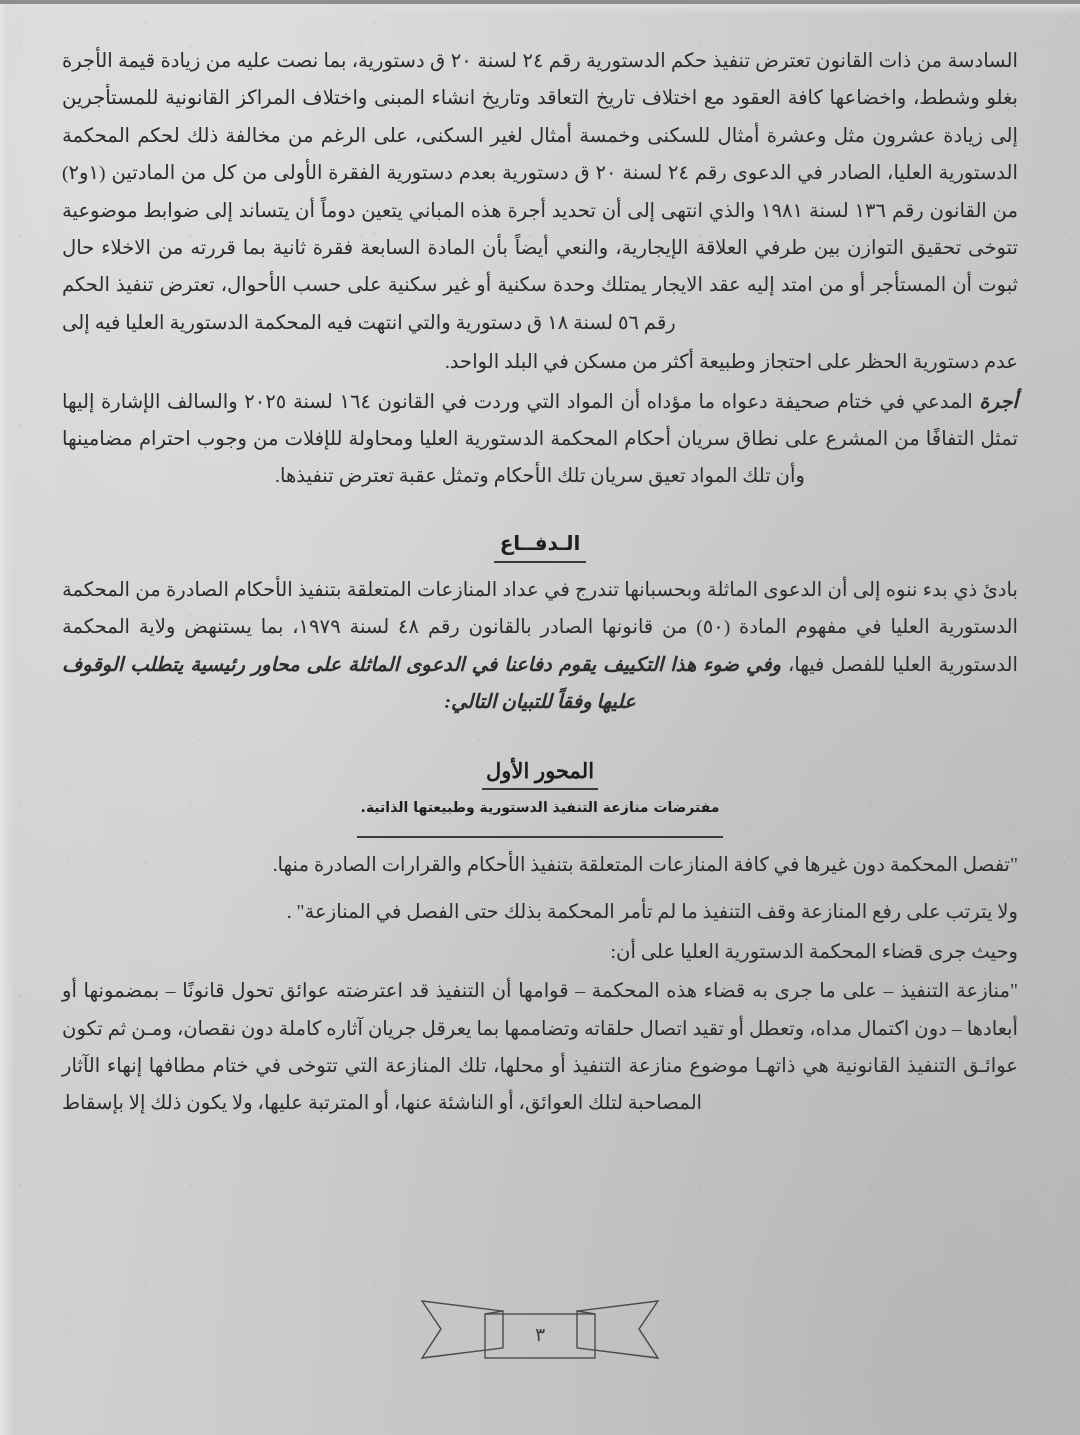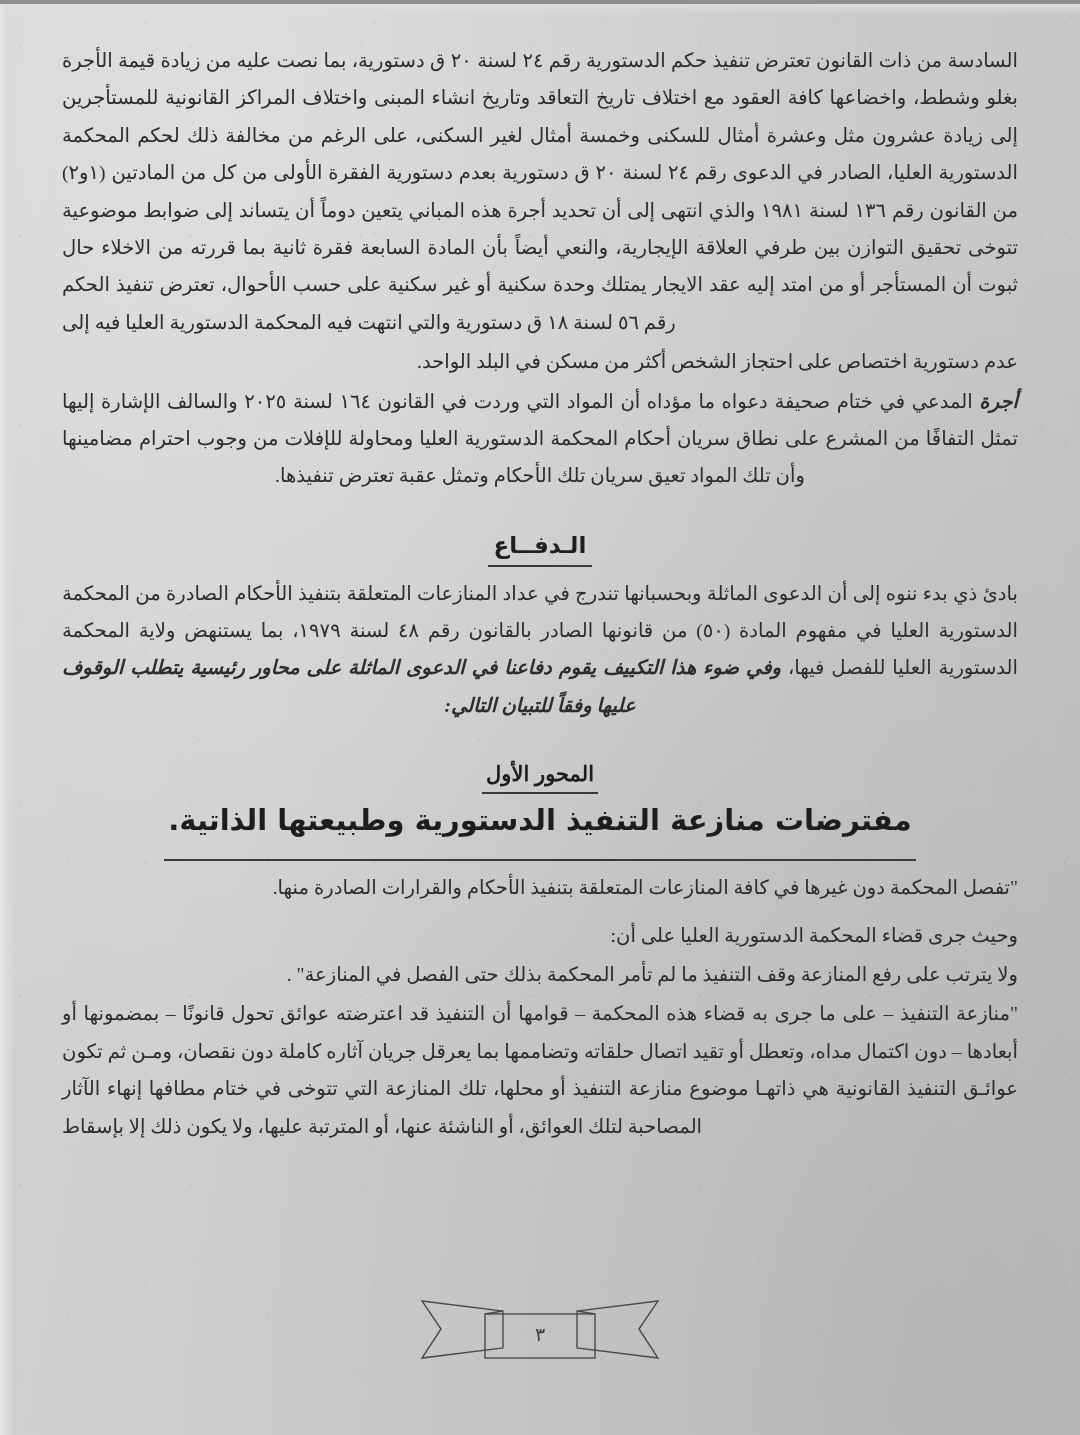--- a/index.html
+++ b/index.html
@@ -77,42 +77,42 @@
 
   
   .heading-center {
     text-align: center;
     margin: 0;
   }
   .heading-defense {
     display: inline-block;
     font-family: "DejaVu Sans", sans-serif;
     font-weight: 700;
-    font-size: 23px;
+    font-size: 20px;
     letter-spacing: 3.5px;
     color: #1f1f1f;
     border-bottom: 2.4px solid #3a3a3a;
     padding: 0 6px 5px 6px;
     line-height: 1.25;
   }
   .heading-axis {
     display: inline-block;
     font-family: Liberation Sans, sans-serif;
     font-weight: 700;
     font-size: 21px;
     color: #1d1d1d;
     border-bottom: 2.2px solid #3a3a3a;
     padding: 0 4px 4px 4px;
     line-height: 1.3;
   }
   .heading-sub {
     display: inline-block;
     font-family: "DejaVu Sans", sans-serif;
     font-weight: 700;
-    font-size: 29px;
+    font-size: 14px;
     color: #1d1d1d;
     border-bottom: 2.2px solid #3a3a3a;
     padding: 0 4px 20px 4px;
     line-height: 1.3;
     letter-spacing: .2px;
     text-align: right;
   }
 
   
   .b     { font-weight: 400; }
@@ -148,21 +148,21 @@
 
 <div class="page">
 
   <div class="edge-top"></div>
   <div class="edge-left"></div>
 
   <div class="content">
 
     <p class="body lastline-left">السادسة من ذات القانون تعترض تنفيذ حكم الدستورية رقم ٢٤ لسنة ٢٠ ق دستورية، بما نصت عليه  من زيادة قيمة الأجرة بغلو وشطط، واخضاعها كافة العقود مع اختلاف تاريخ التعاقد وتاريخ انشاء المبنى واختلاف المراكز القانونية للمستأجرين إلى زيادة عشرون مثل وعشرة أمثال للسكنى وخمسة أمثال لغير السكنى، على الرغم من مخالفة ذلك لحكم المحكمة الدستورية العليا، الصادر في الدعوى رقم ٢٤ لسنة ٢٠ ق دستورية بعدم دستورية الفقرة الأولى من كل من المادتين (١و٢) من القانون رقم ١٣٦ لسنة ١٩٨١ والذي انتهى إلى أن تحديد أجرة هذه المباني يتعين دوماً أن يتساند إلى ضوابط موضوعية تتوخى تحقيق التوازن بين طرفي العلاقة الإيجارية، والنعي أيضاً بأن المادة السابعة فقرة ثانية بما قررته من الاخلاء حال ثبوت أن المستأجر أو من امتد إليه عقد الايجار يمتلك وحدة سكنية أو غير سكنية على حسب الأحوال، تعترض تنفيذ الحكم رقم ٥٦ لسنة ١٨ ق دستورية والتي انتهت فيه المحكمة الدستورية العليا فيه إلى</p>
 
-    <p class="body lastline-right">عدم دستورية اختصاص على احتجاز الشخص أكثر من مسكن في البلد الواحد.</p>
+    <p class="body lastline-right">عدم دستورية الحظر على احتجاز وطبيعة أكثر من مسكن في البلد الواحد.</p>
 
     <p class="body"><span class="bi">أجرة</span><span> المدعي في ختام صحيفة دعواه ما مؤداه أن المواد التي وردت في القانون ١٦٤ لسنة ٢٠٢٥ والسالف الإشارة إليها تمثل التفافًا من المشرع على نطاق سريان أحكام المحكمة الدستورية العليا ومحاولة للإفلات من وجوب احترام مضامينها وأن تلك المواد تعيق سريان تلك الأحكام وتمثل عقبة تعترض تنفيذها.</span></p>
 
     <div class="spacer-lg"></div>
 
     <div class="heading-center">
       <span class="heading-defense">الـدفــاع</span>
     </div>
 
     <div class="spacer-sm"></div>
@@ -182,23 +182,23 @@
     </div>
 
     <div class="spacer-sm"></div>
 
 
     <p class="body lastline-right">"تفصل المحكمة دون غيرها في كافة المنازعات المتعلقة بتنفيذ الأحكام والقرارات الصادرة منها.</p>
 
 
     <div class="spacer-sm"></div>
 
+    <p class="body lastline-right">ولا يترتب على رفع المنازعة وقف التنفيذ ما لم تأمر المحكمة بذلك حتى الفصل في المنازعة" .</p>
+
     <p class="body lastline-right"><span class="b">وحيث جرى قضاء المحكمة الدستورية العليا على أن:</span></p>
-
-    <p class="body lastline-right">ولا يترتب على رفع المنازعة وقف التنفيذ ما لم تأمر المحكمة بذلك حتى الفصل في المنازعة" .</p>
 
     <p class="body lastline-left">"منازعة التنفيذ – على ما جرى به قضاء هذه المحكمة – قوامها أن التنفيذ قد اعترضته عوائق تحول قانونًا – بمضمونها أو أبعادها – دون اكتمال مداه، وتعطل أو تقيد اتصال حلقاته وتضاممها بما يعرقل جريان آثاره كاملة دون نقصان، ومـن ثم تكون عوائـق التنفيذ القانونية هي ذاتهـا موضوع منازعة التنفيذ أو محلها، تلك المنازعة التي تتوخى في ختام مطافها إنهاء الآثار المصاحبة لتلك العوائق، أو الناشئة عنها، أو المترتبة عليها، ولا يكون ذلك إلا بإسقاط</p>
 
   </div>
 
   <div class="ribbon-wrap">
     <div class="ribbon">
       <svg width="250" height="82" viewBox="0 0 250 82" fill="none">
         <path d="M7 5 L88 15 L88 52 L7 62 L26 33 Z" stroke="#4a4a4a" stroke-width="1.4" fill="none"></path>
         <path d="M243 5 L162 15 L162 52 L243 62 L224 33 Z" stroke="#4a4a4a" stroke-width="1.4" fill="none"></path>

